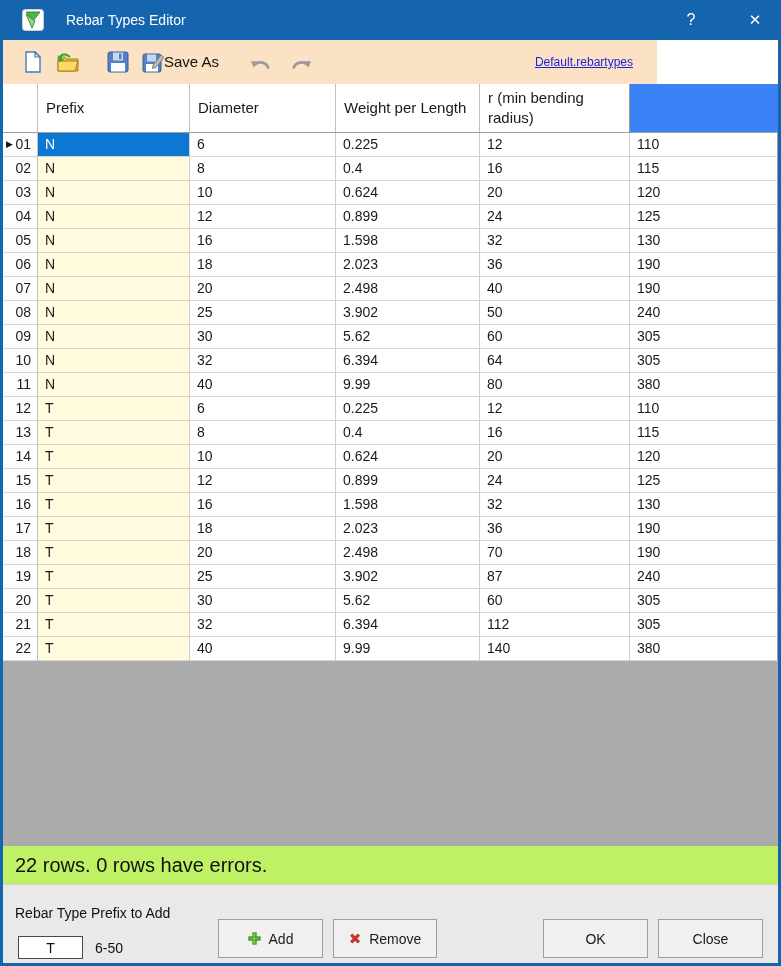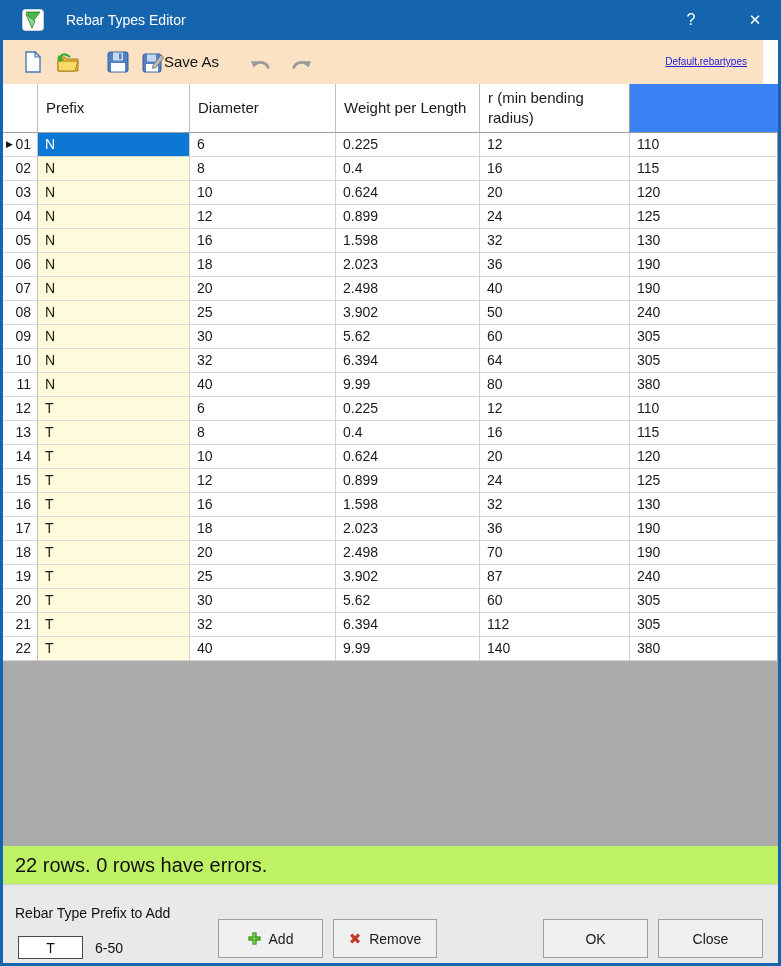--- a/index.html
+++ b/index.html
@@ -23,33 +23,33 @@
   .title-text { position:absolute; left:58px; top:0; line-height:40px; font-size:14px;margin-left:8px; }
   .tb-btn {
     position:absolute; top:0; width:46px; height:40px; text-align:center;
     line-height:40px; font-size:16px; color:#fff; cursor:default;
   }
   .tb-help  { left:668px; }
   .tb-close { left:732px; font-size:15px; }
 
   
   .toolbar {
-    position:absolute; top:40px; left:0; width:760px; height:44px;
+    position:absolute; top:40px; left:0; width:654px; height:44px;
     background:var(--toolbar,#fbe2c5);
   }
   .tool { position:absolute; top:11px; width:22px; height:22px; }
   .t-new  { left:19px; }
   .t-open { left:54px; }
   .t-save { left:104px; }
   .t-saveas { left:139px; }
   .t-saveas-label { position:absolute; left:161px; top:0; line-height:44px; font-size:15px; color:#111; }
   .t-undo { left:247px; top:14px; }
   .t-redo { left:287px; top:14px; }
   .file-link {
-    position:absolute; right:16px; top:0; line-height:44px; font-size:10px;
+    position:absolute; right:24px; top:0; line-height:44px; font-size:12px;
     color:var(--link,#2222dd); text-decoration:underline;
   }
 
   
   .table-area {
     position:absolute; top:84px; left:0; width:775px; height:762px;
     background:var(--filler,#ababab);
   }
   .grid-head, .grid-body {
     display:grid; grid-template-columns:35px 152px 146px 144px 150px 148px;

